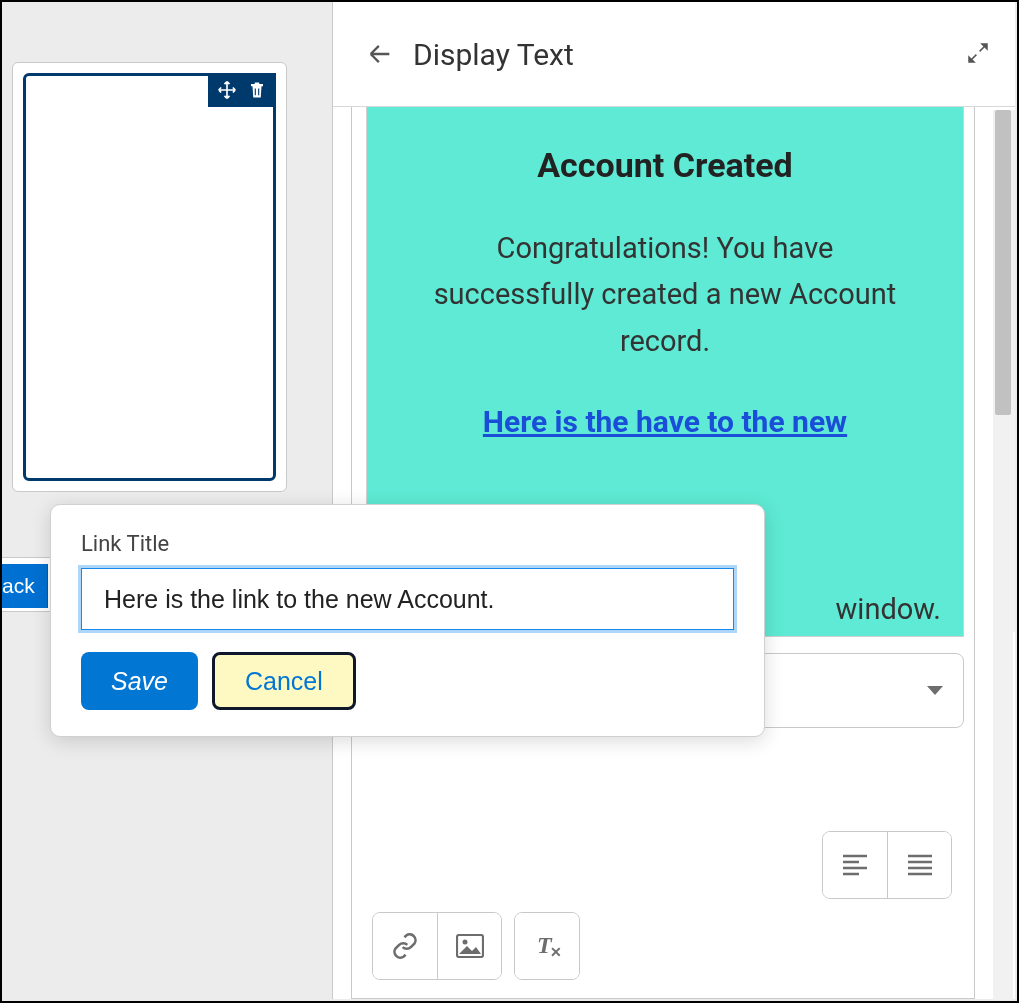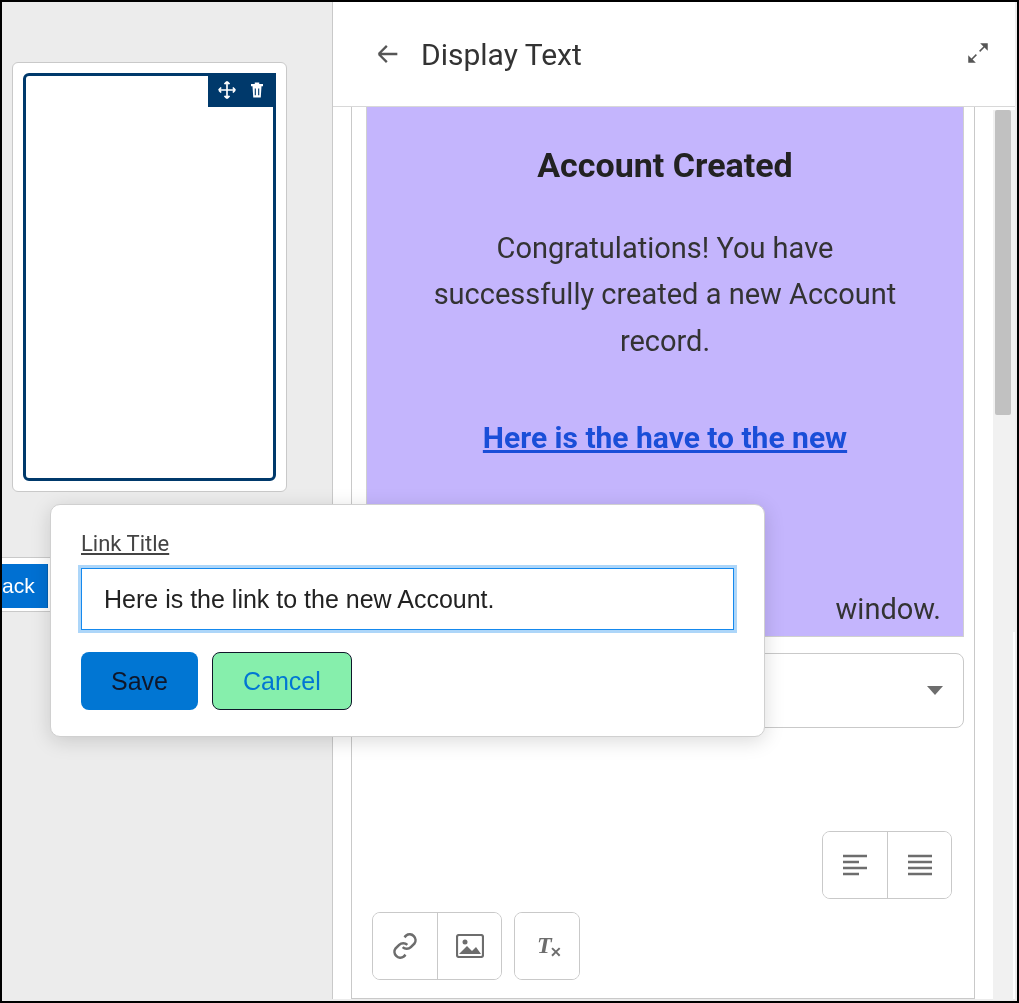--- a/index.html
+++ b/index.html
@@ -65,47 +65,47 @@
       position: absolute;
       left: 330px; top: 0; right: 2px; bottom: 2px;
       background: #fff;
       border-left: 1px solid #c9c9c9;
     }
     .right-header {
       height: 105px;
       display: flex;
       align-items: center;
       gap: 18px;
-      padding: 0 40px;
+      padding: 0 32px;
       border-bottom: 1px solid #d8d8d8;
       position: relative;
     }
     .back-arrow { width: 30px; height: 30px; display: flex; align-items: center; justify-content: center; cursor: pointer; }
     .header-title { font-size: 30px; font-weight: 400; color: #333; }
     .expand-btn { position: absolute; right: 22px; top: 38px; width: 28px; height: 28px; cursor: pointer; }
     .editor-area {
       position: absolute;
       left: 18px; right: 40px; top: 105px; bottom: 0;
       border: 1px solid #c9c9c9;
       border-top: none;
       border-radius: 0 0 0 0;
     }
     .preview {
       position: absolute;
       left: 14px; right: 10px; top: 0;
       height: 530px;
       border: 1px solid #d0d0d0;
       border-top: none;
-      background: #c4b5fd;
+      background: #5eead4;
       overflow: hidden;
       padding: 38px 50px 20px;
       text-align: center;
     }
     .preview-title { font-size: 34px; font-weight: 700; color: #222; margin-bottom: 40px; }
-    .preview-body { font-size: 29px; font-weight: 400; color: #333; line-height: 1.6; margin-bottom: 56px; }
+    .preview-body { font-size: 29px; font-weight: 400; color: #333; line-height: 1.6; margin-bottom: 40px; }
     .preview-link { font-size: 30px; font-weight: 700; color: #1a4ed8; text-decoration: underline; }
     .preview-win { position: absolute; bottom: 10px; right: 22px; font-size: 29px; color: #333; }
     .scrollbar {
       position: absolute;
       right: 0; top: 108px;
       width: 20px;
       height: 522px;
       background: #f1f1f1;
     }
     .scroll-arrow { width: 20px; height: 20px; display: flex; align-items: center; justify-content: center; color: #777; font-size: 12px; cursor: pointer; }
@@ -154,40 +154,40 @@
       position: absolute;
       left: 48px; top: 502px;
       width: 715px;
       background: #fff;
       border: 1px solid #d0d0d0;
       border-radius: 10px;
       box-shadow: 0 4px 20px rgba(0,0,0,0.15);
       padding: 26px 30px 26px;
       z-index: 100;
     }
-    .field-label { font-size: 22px; color: #444; margin-bottom: 12px; display: block; text-decoration: underline; }
+    .field-label { font-size: 22px; color: #444; margin-bottom: 12px; display: block; }
     .field-input {
       width: 100%;
       height: 62px;
       border: 1px solid #c9c9c9;
       border-radius: 0;
       padding: 0 22px;
       font-size: 25px;
       color: #222;
       outline: none;
     }
     .field-input.focused {
       border: 1px solid #1589ee;
       box-shadow: 0 0 0 3px rgba(21,137,238,0.35);
     }
     .field-group { margin-bottom: 22px; }
     .popover-actions { display: flex; gap: 14px; margin-top: 12px; }
     .btn { height: 58px; padding: 0 30px; border-radius: 8px; font-size: 25px; cursor: pointer; border: none; }
-    .btn-primary { background: #0176d3; color: #0f172a; font-weight: 500; }
-    .btn-secondary { background: #86efac; color: #0176d3; border: 1px solid #0f172a; }
+    .btn-primary { background: #0176d3; color: #ffffff; font-weight: 500; font-style: italic; }
+    .btn-secondary { background: #fef9c3; color: #0176d3; border: 3px solid #0f172a; }
     svg { display: block; }
   </style>
 </head>
 <body>
 
 <div class="outer-frame">
 
   <div class="left-block">
     <div class="left-component">
       <div class="component-toolbar">

